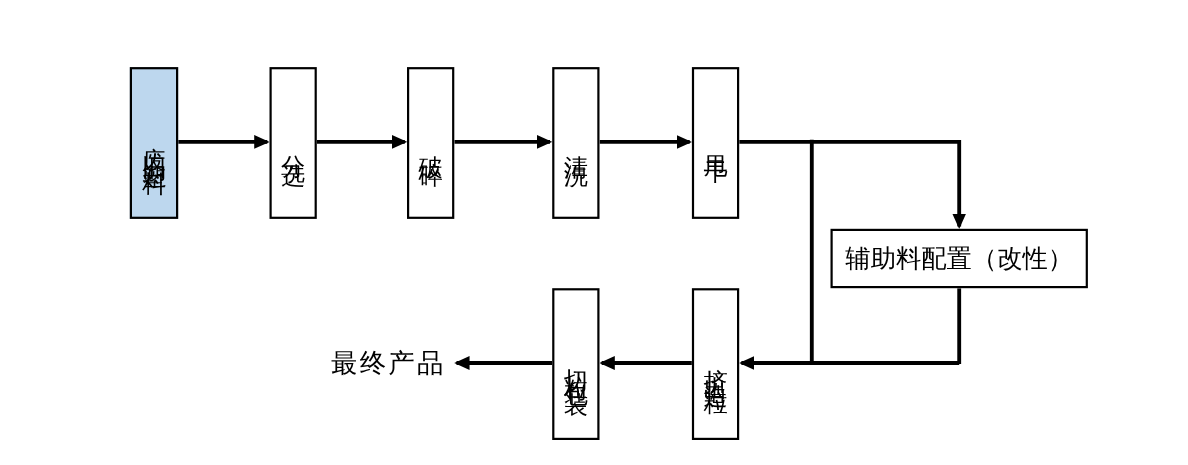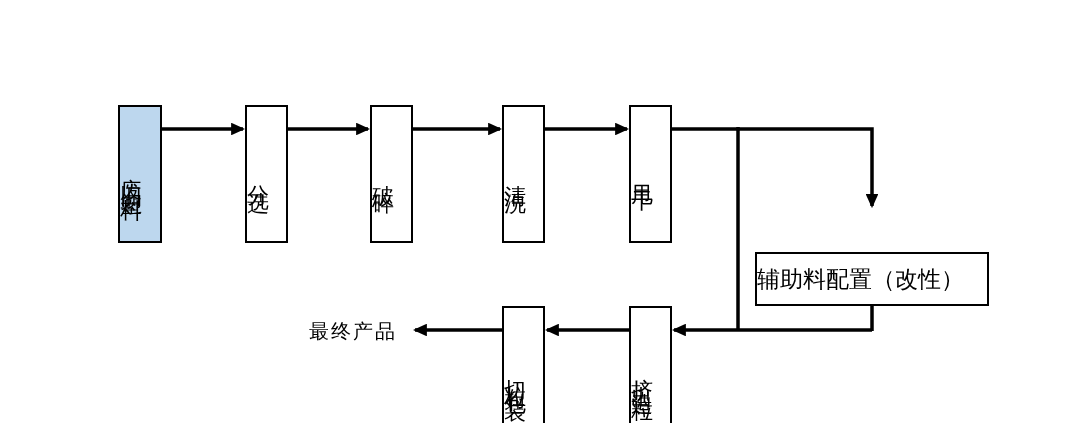--- a/index.html
+++ b/index.html
@@ -22,39 +22,39 @@
     height: 423px;
     pointer-events: none;
   }
   .node {
     position: absolute;
     box-sizing: border-box;
     border: 2px solid #000000;
     background: #ffffff;
     display: flex;
     align-items: center;
+    justify-content: center;
     color: #000000;
-    margin-top: 44px;
   }
   .vtext {
     writing-mode: vertical-rl;
     text-orientation: upright;
     font-size: 22px;
     letter-spacing: 0.32em;
     line-height: 1.0;
     white-space: nowrap;
   }
   .htext {
     font-size: 23px;
     white-space: nowrap;
   }
   .plain-label {
     position: absolute;
     color: #000000;
-    font-size: 20px;
+    font-size: 24px;
     letter-spacing: 2px;
     line-height: 26px;
     text-align: center;
     white-space: nowrap;
   }
   
   .n-waste    { left: 118px; top: 61px;  width: 44px;  height: 138px; }
   .n-sort     { left: 245px; top: 61px;  width: 43px;  height: 138px; }
   .n-crush    { left: 370px; top: 61px;  width: 43px;  height: 138px; }
   .n-wash     { left: 502px; top: 61px;  width: 43px;  height: 138px; }

